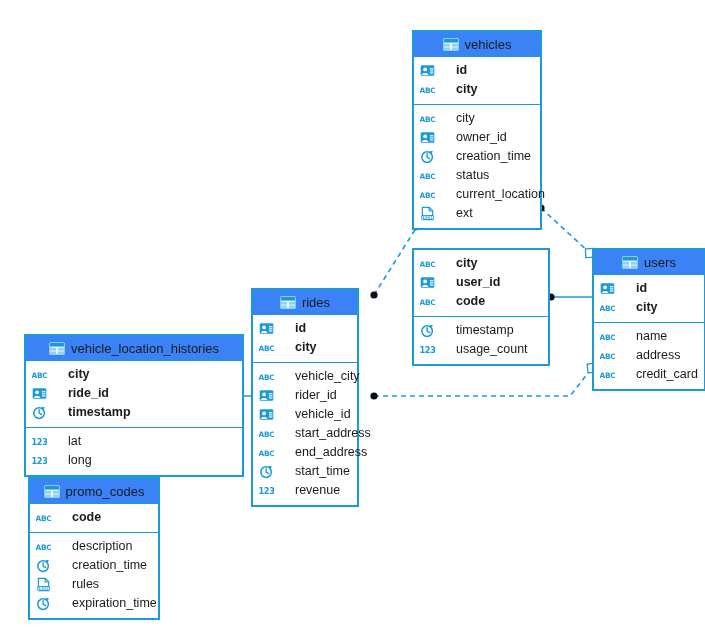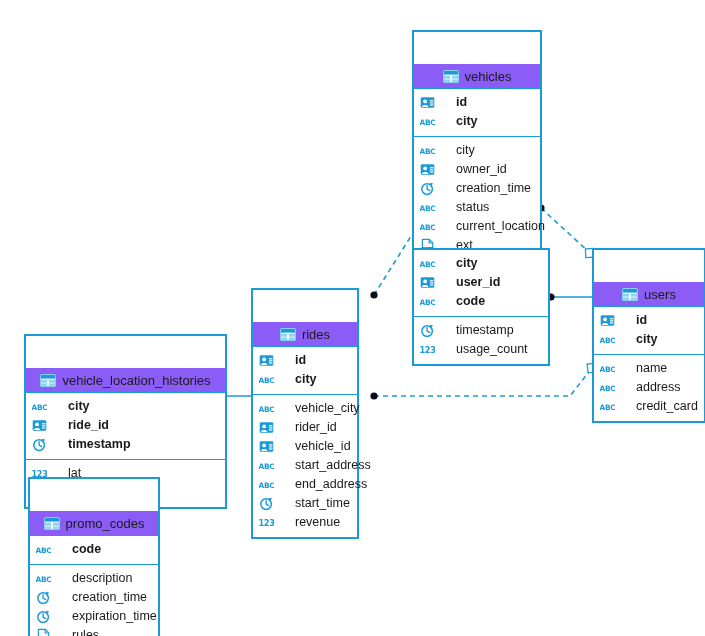--- a/index.html
+++ b/index.html
@@ -34,23 +34,22 @@
     z-index: 5;
   }
   .tbl-header {
     box-sizing: border-box;
     height: 25px;
     border-bottom: 1px solid #1b9ad8;
     display: flex;
     align-items: center;
     justify-content: center;
     gap: 6px;
-    background: #8b5cf6;
+    background: #3b82f6;
     padding: 0 6px;
-    margin-top: 32px;
   }
   .tbl-title {
     font-size: 13px;
     color: #1a1a1a;
     white-space: nowrap;
     line-height: 1;
   }
   .col-group {
     padding: 4px 0 5px 0;
   }
@@ -434,21 +433,21 @@
           <div class="col-row">
             <span class="ico">
               <svg viewBox="0 0 15 15" width="15" height="15">
                 <text x="7.5" y="11" font-family="DejaVu Sans, sans-serif" font-size="8.2" font-weight="bold" fill="#1b9ad8" text-anchor="middle" letter-spacing="-0.3">123</text>
               </svg>
             </span>
             <span class="col-name">revenue</span>
           </div>
         </div>
       </div>
-      <div class="table-node" style="left: 24px; top: 334px; width: 203px;">
+      <div class="table-node" style="left: 24px; top: 334px; width: 220px;">
         <div class="tbl-header">
           <span class="ico tbl-ico">
             <svg viewBox="0 0 16 13" width="16" height="13">
               <rect x="0" y="0" width="16" height="13" rx="1.5" fill="#ffffff" stroke="#1b9ad8" stroke-width="1"></rect>
               <rect x="1" y="1" width="14" height="3.6" fill="#1b9ad8"></rect>
               <rect x="1" y="5.6" width="6.2" height="3.1" fill="#8fd3f0"></rect>
               <rect x="8.8" y="5.6" width="6.2" height="3.1" fill="#8fd3f0"></rect>
               <rect x="1" y="9.4" width="6.2" height="2.8" fill="#8fd3f0"></rect>
               <rect x="8.8" y="9.4" width="6.2" height="2.8" fill="#8fd3f0"></rect>
             </svg>
@@ -546,35 +545,35 @@
                 <circle cx="7.1" cy="8.1" r="5.3" fill="#ffffff" stroke="#1b9ad8" stroke-width="1.5"></circle>
                 <path d="M7.1 4.8 L7.1 8.1 L9.7 9.6" fill="none" stroke="#1b9ad8" stroke-width="1.4" stroke-linecap="round" stroke-linejoin="round"></path>
                 <path d="M9.6 1.7 L13.2 2.6 L10.9 5.0 Z" fill="#1b9ad8"></path>
               </svg>
             </span>
             <span class="col-name">creation_time</span>
           </div>
           <div class="col-row">
             <span class="ico">
               <svg viewBox="0 0 15 15" width="15" height="15">
-                <circle cx="7.1" cy="8.1" r="5.3" fill="#ffffff" stroke="#1b9ad8" stroke-width="1.5"></circle>
-                <path d="M7.1 4.8 L7.1 8.1 L9.7 9.6" fill="none" stroke="#1b9ad8" stroke-width="1.4" stroke-linecap="round" stroke-linejoin="round"></path>
-                <path d="M9.6 1.7 L13.2 2.6 L10.9 5.0 Z" fill="#1b9ad8"></path>
-              </svg>
-            </span>
-            <span class="col-name">expiration_time</span>
-          </div>
-          <div class="col-row">
-            <span class="ico">
-              <svg viewBox="0 0 15 15" width="15" height="15">
                 <path d="M2.4 1.4 H9.3 L12.7 4.8 V13.6 H2.4 Z" fill="#ffffff" stroke="#1b9ad8" stroke-width="1.2"></path>
                 <path d="M9.2 1.6 V5.0 H12.6" fill="none" stroke="#1b9ad8" stroke-width="1.2"></path>
                 <rect x="1.4" y="9.0" width="12.3" height="5.1" rx="0.9" fill="#1b9ad8"></rect>
                 <text x="7.55" y="13.2" font-family="DejaVu Sans, sans-serif" font-size="4.3" font-weight="bold" fill="#ffffff" text-anchor="middle" letter-spacing="-0.25">JSON</text>
               </svg>
             </span>
             <span class="col-name">rules</span>
+          </div>
+          <div class="col-row">
+            <span class="ico">
+              <svg viewBox="0 0 15 15" width="15" height="15">
+                <circle cx="7.1" cy="8.1" r="5.3" fill="#ffffff" stroke="#1b9ad8" stroke-width="1.5"></circle>
+                <path d="M7.1 4.8 L7.1 8.1 L9.7 9.6" fill="none" stroke="#1b9ad8" stroke-width="1.4" stroke-linecap="round" stroke-linejoin="round"></path>
+                <path d="M9.6 1.7 L13.2 2.6 L10.9 5.0 Z" fill="#1b9ad8"></path>
+              </svg>
+            </span>
+            <span class="col-name">expiration_time</span>
           </div>
         </div>
       </div>
     </div>
 
 </div>
 
 </body></html>

